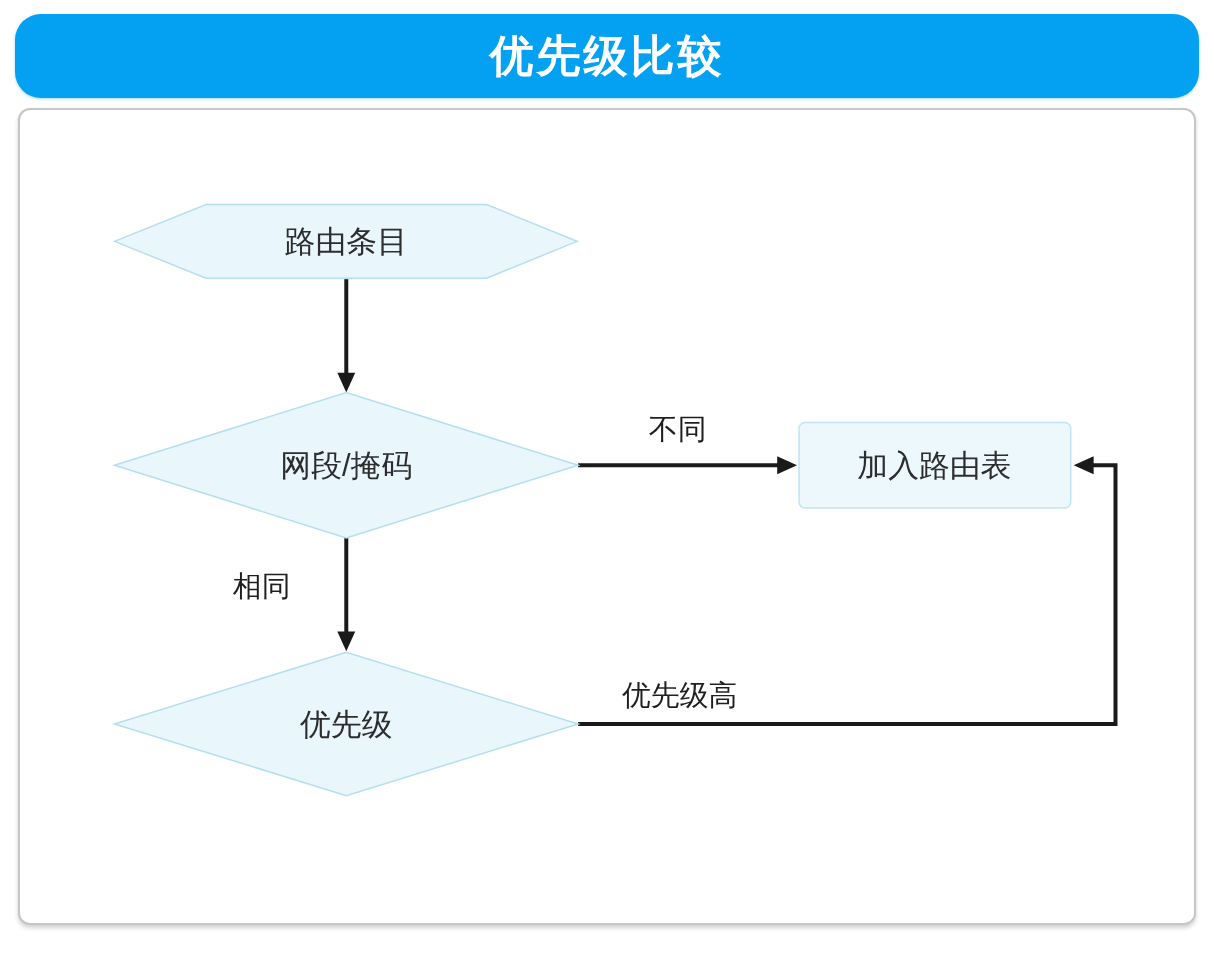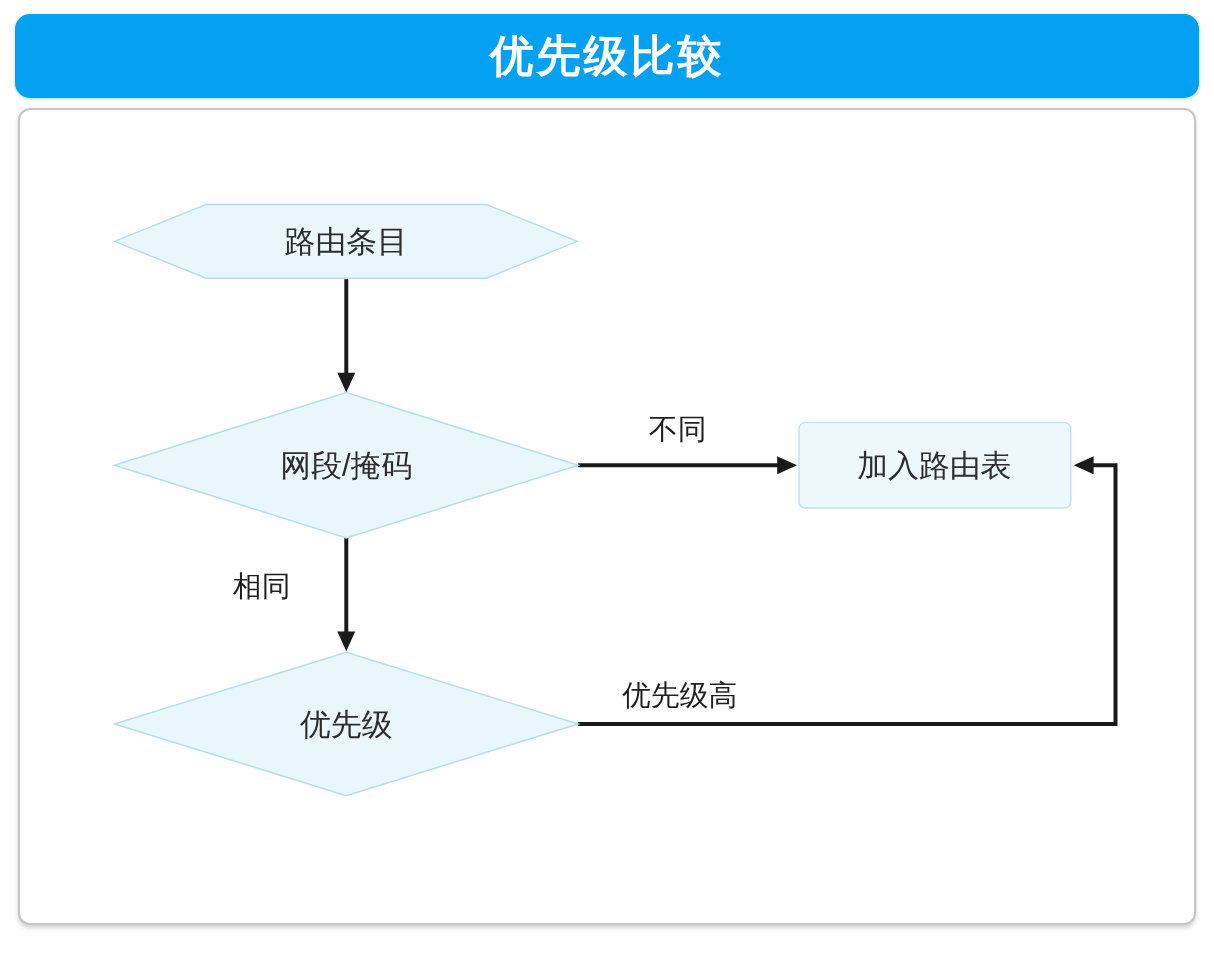--- a/index.html
+++ b/index.html
@@ -17,21 +17,21 @@
     background: #ffffff;
     overflow: hidden;
   }
   .title-bar {
     position: absolute;
     left: 15px;
     top: 14px;
     width: 1184px;
     height: 84px;
     background: #04a0f1;
-    border-radius: 15px;
+    border-radius: 26px;
     display: flex;
     align-items: center;
     justify-content: center;
     box-shadow: 0 1px 3px rgba(3, 140, 220, 0.35);
   }
   .title-bar h1 {
     margin: 0;
     font-family: "Liberation Serif", "DejaVu Serif", serif;
     font-weight: bold;
     font-size: 44px;

